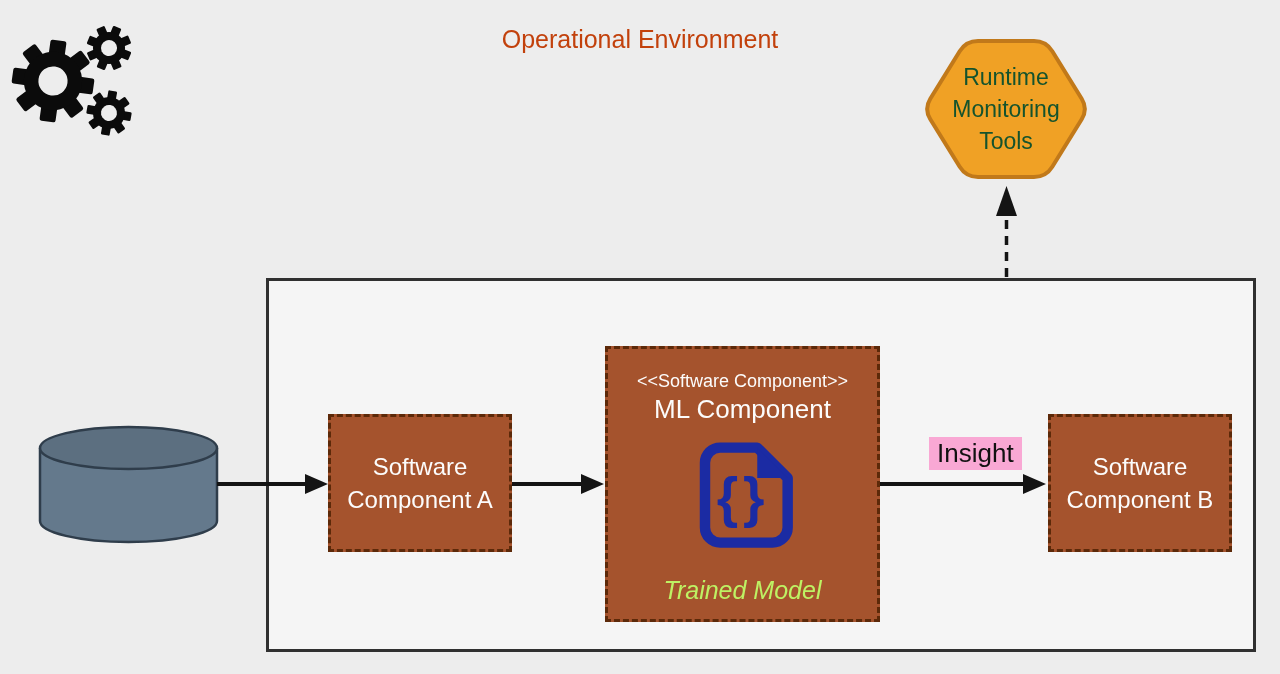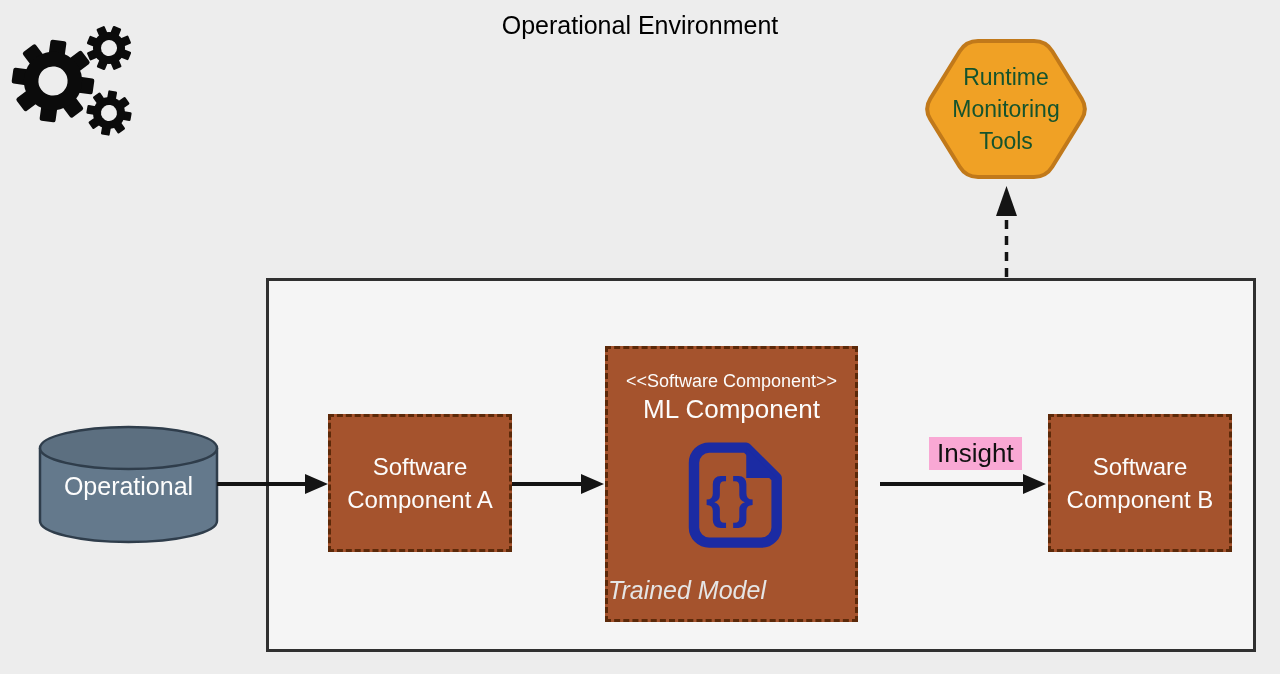--- a/index.html
+++ b/index.html
@@ -6,22 +6,22 @@
   .stage {
     position:relative; width:1280px; height:674px;
     background:#EDEDED; overflow:hidden;
     font-family:"Liberation Sans", sans-serif;
     color:#161616;
   }
   .abs { position:absolute; }
 
   
   .page-title {
-    left:0; top:11px; width:1280px;
-    text-align:center; font-size:25px; color:#000000;
+    left:0; top:25px; width:1280px;
+    text-align:center; font-size:25px; color:#c2410c;
   }
 
   
   .gears { left:6px; top:6px; }
 
   
   .hex-svg { left:918px; top:36px; }
   .hex-label {
     left:918px; top:61px; width:176px;
     text-align:center; font-size:23px; line-height:32px; color:#14532d;
@@ -39,29 +39,29 @@
 
   
   .swcomp {
     background:#A5532D; border:3px dashed #5C2909; box-sizing:border-box;
     color:#FCFCFC; text-align:center; font-size:24px; line-height:33px;
     display:flex; flex-direction:column; align-items:center; justify-content:center;
   }
   .comp-a { left:328px; top:414px; width:184px; height:138px; }
   .comp-b { left:1048px; top:414px; width:184px; height:138px; }
   .ml-comp {
-    left:605px; top:346px; width:253px; height:276px;
+    left:605px; top:346px; width:275px; height:276px;
     justify-content:flex-start; padding-top:21px;
   }
   .stereotype { font-size:18px; line-height:22px; }
   .ml-title   { font-size:26px; line-height:34px; }
   .doc-icon   { margin-top:14px; }
   .artifact-label {
     position:absolute; bottom:12px; left:0; width:100%;
-    font-style:italic; font-size:25px; color:#e5e5e5; text-align:left;
+    font-style:italic; font-size:25px; color:#bef264; text-align:center;
   }
 
   
   .cyl-svg { left:37px; top:424px; }
   .cyl-label {
     left:37px; top:470px; width:183px;
     text-align:center; font-size:25px; line-height:32px; color:#FDFDFD;
   }
 
   
@@ -112,21 +112,20 @@
     <span style="display:block">Tools</span>
   </div>
 
   <div class="abs system-box"></div>
 
   <svg class="abs cyl-svg" width="183" height="122" viewBox="0 0 183 122">
     <path d="M3 24 L3 97 A88.5 21 0 0 0 180 97 L180 24" fill="#64798C" stroke="#2F3D4B" stroke-width="2.5"></path>
     <ellipse cx="91.5" cy="24" rx="88.5" ry="21" fill="#5C6F80" stroke="#2F3D4B" stroke-width="2.5"></ellipse>
   </svg>
   <div class="abs cyl-label">
-    <span style="display:block">Operational</span>
   </div>
 
   <div class="abs swcomp comp-a">
     <span>Software</span>
     <span>Component A</span>
   </div>
 
   <div class="abs swcomp ml-comp">
     <span class="stereotype">&lt;&lt;Software Component&gt;&gt;</span>
     <span class="ml-title">ML Component</span>

